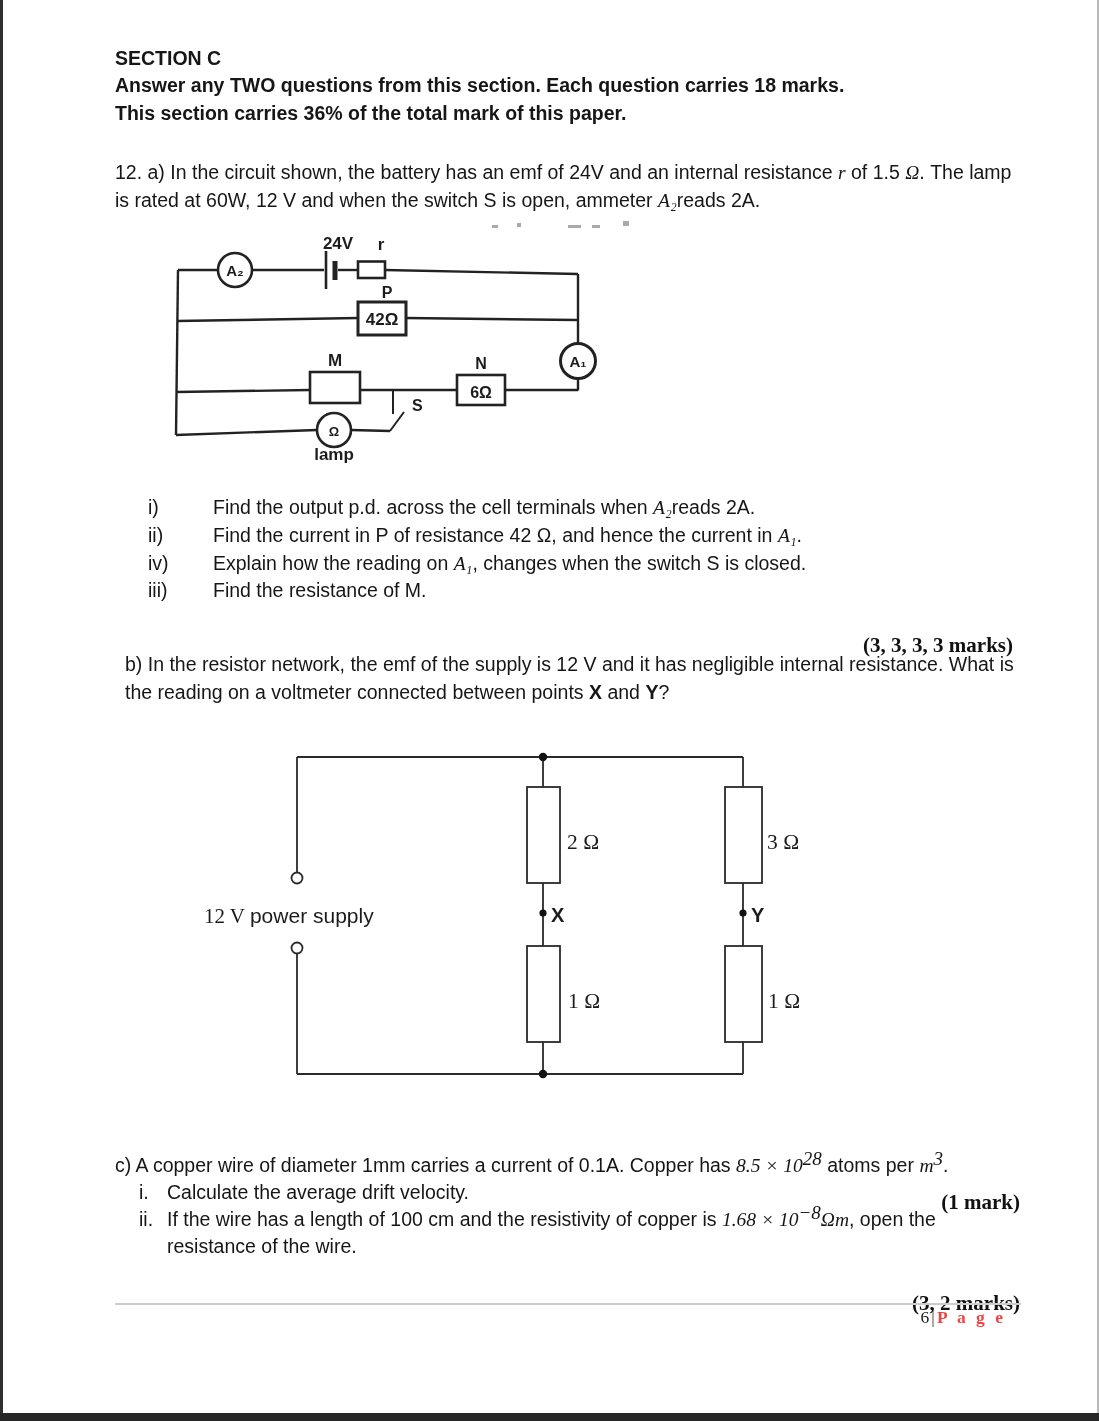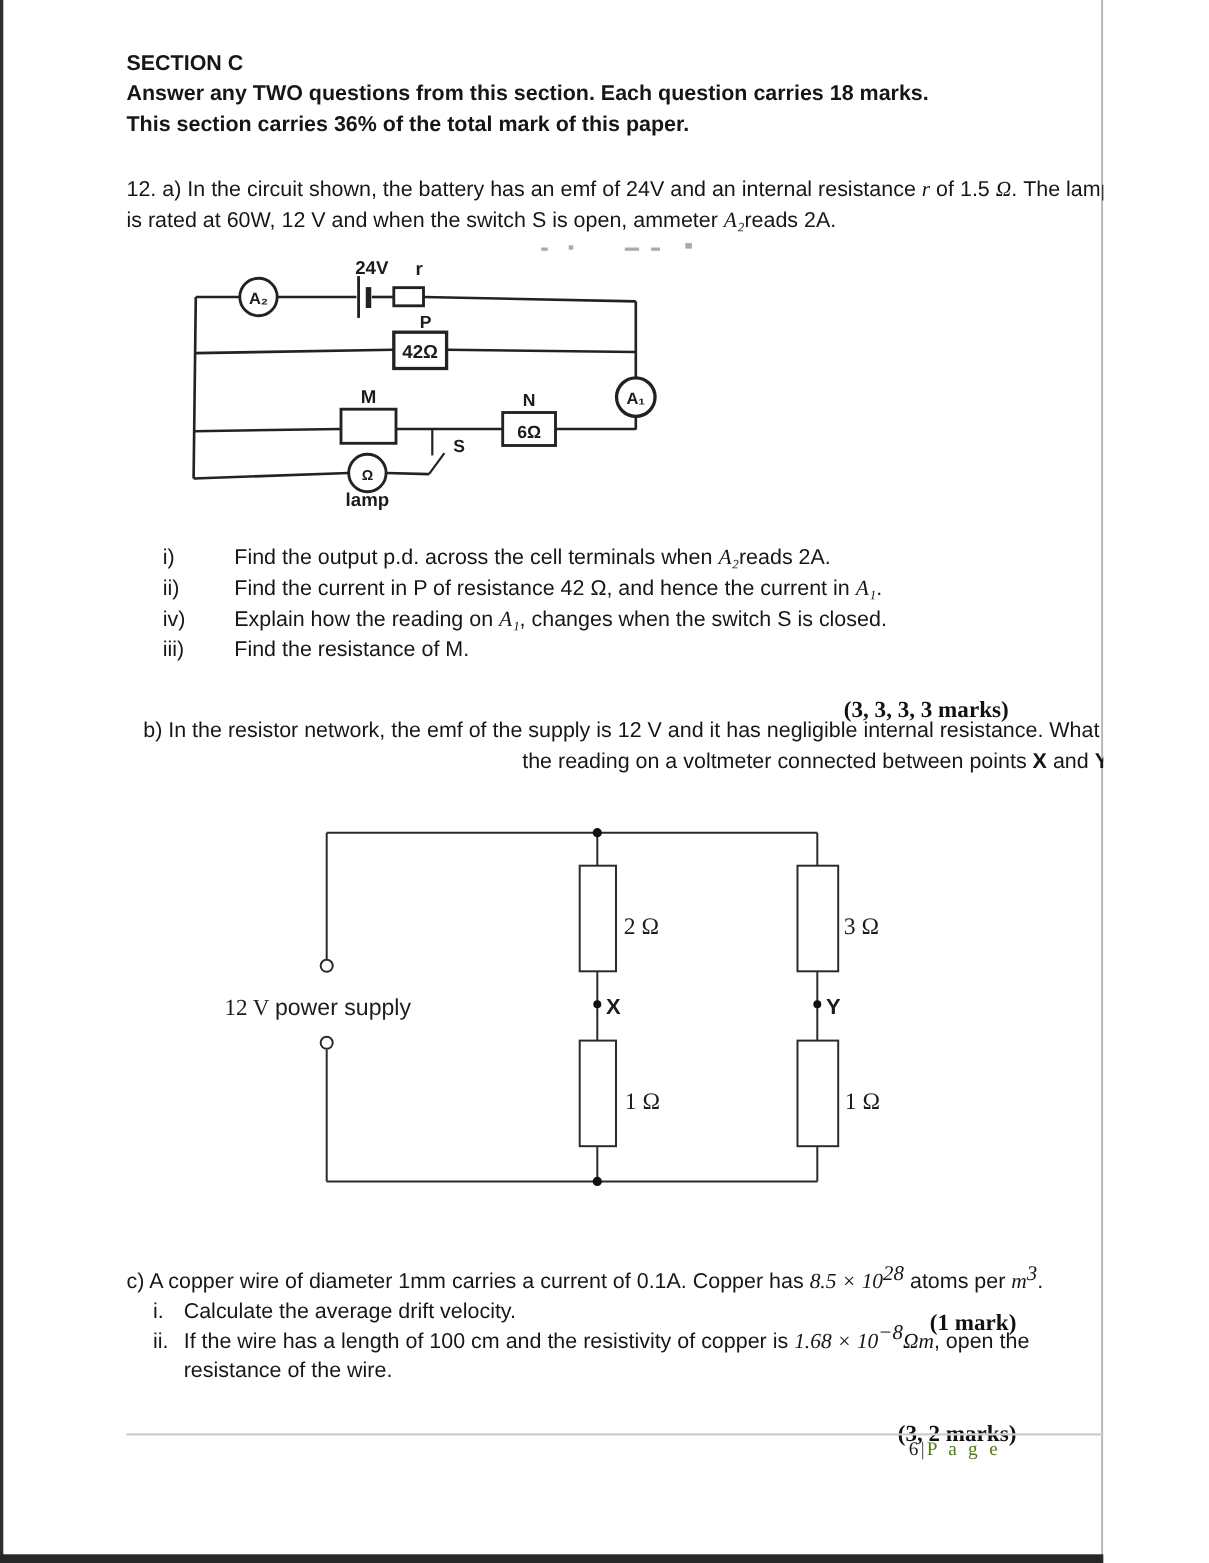--- a/index.html
+++ b/index.html
@@ -1,43 +1,43 @@
 <!DOCTYPE html>
 <html><head>
 <meta charset="utf-8">
 <style>
   html,body{margin:0;padding:0;background:#fff;}
-  .page{position:relative;width:1003px;height:1421px;background:#ffffff;overflow:hidden;
+  .page{position:relative;width:1099px;height:1421px;background:#ffffff;overflow:hidden;
         font-family:"Liberation Sans",sans-serif;color:#161616;}
   .abs{position:absolute;}
   .edge-left{left:0;top:0;width:3px;height:1421px;background:#2f2f2f;}
   .edge-bottom{left:0;bottom:0;width:1099px;height:8px;background:#272727;}
   .edge-right{right:0;top:0;width:2px;height:1421px;background:#b9b9b9;}
   .hdr{left:115px;top:45px;font-weight:bold;font-size:19.5px;line-height:27.4px;width:920px;}
   .para{font-size:19.5px;line-height:27.6px;}
   .q12-intro{left:115px;top:149px;width:905px;margin-top:10px;}
-  .qb-text{left:101px;top:651px;width:918px;text-align:right;}
+  .qb-text{left:125px;top:651px;width:918px;}
   .qc-block{left:115px;top:1152px;width:918px;font-size:19.5px;line-height:27px;}
   .mi{font-family:"Liberation Serif",serif;font-style:italic;}
   .bold{font-weight:bold;}
   .sup{vertical-align:super;font-size:19px;line-height:0;}
   .items12{left:148px;top:494px;width:890px;font-size:19.5px;line-height:26.8px;}
   .items12 .row{display:flex;}
   .items12 .lbl{width:65px;flex:none;}
   .marks{font-family:"Liberation Serif",serif;font-weight:bold;font-size:21px;color:#111;margin-top:32px;}
   .marks1{right:86px;top:601px;}
   .marks2{right:79px;top:1158px;}
   .marks3{right:79px;top:1259px;}
   .qc-row{display:flex;padding-left:24px;}
   .qc-row .lbl{width:28px;flex:none;}
   .footer-line{left:115px;top:1303px;width:906px;height:2px;background:#cccccc;}
   .footer{right:93px;top:1307px;font-family:"Liberation Serif",serif;font-size:17.5px;}
   .footer .num{color:#1d1d1d;}
   .footer .bar{color:#444;padding:0 2px;}
-  .footer .pageword{color:#4d7c0f;letter-spacing:3px;}
+  .footer .pageword{color:#ef4444;letter-spacing:3px;font-weight:bold;}
   svg text{font-family:"Liberation Sans",sans-serif;}
   svg .clab{font-weight:bold;fill:#1c1c1c;}
   svg .serif{font-family:"Liberation Serif",serif;fill:#1c1c1c;}
 </style>
 </head>
 <body>
 
 <div class="page">
 
   <div class="abs edge-left"></div>

